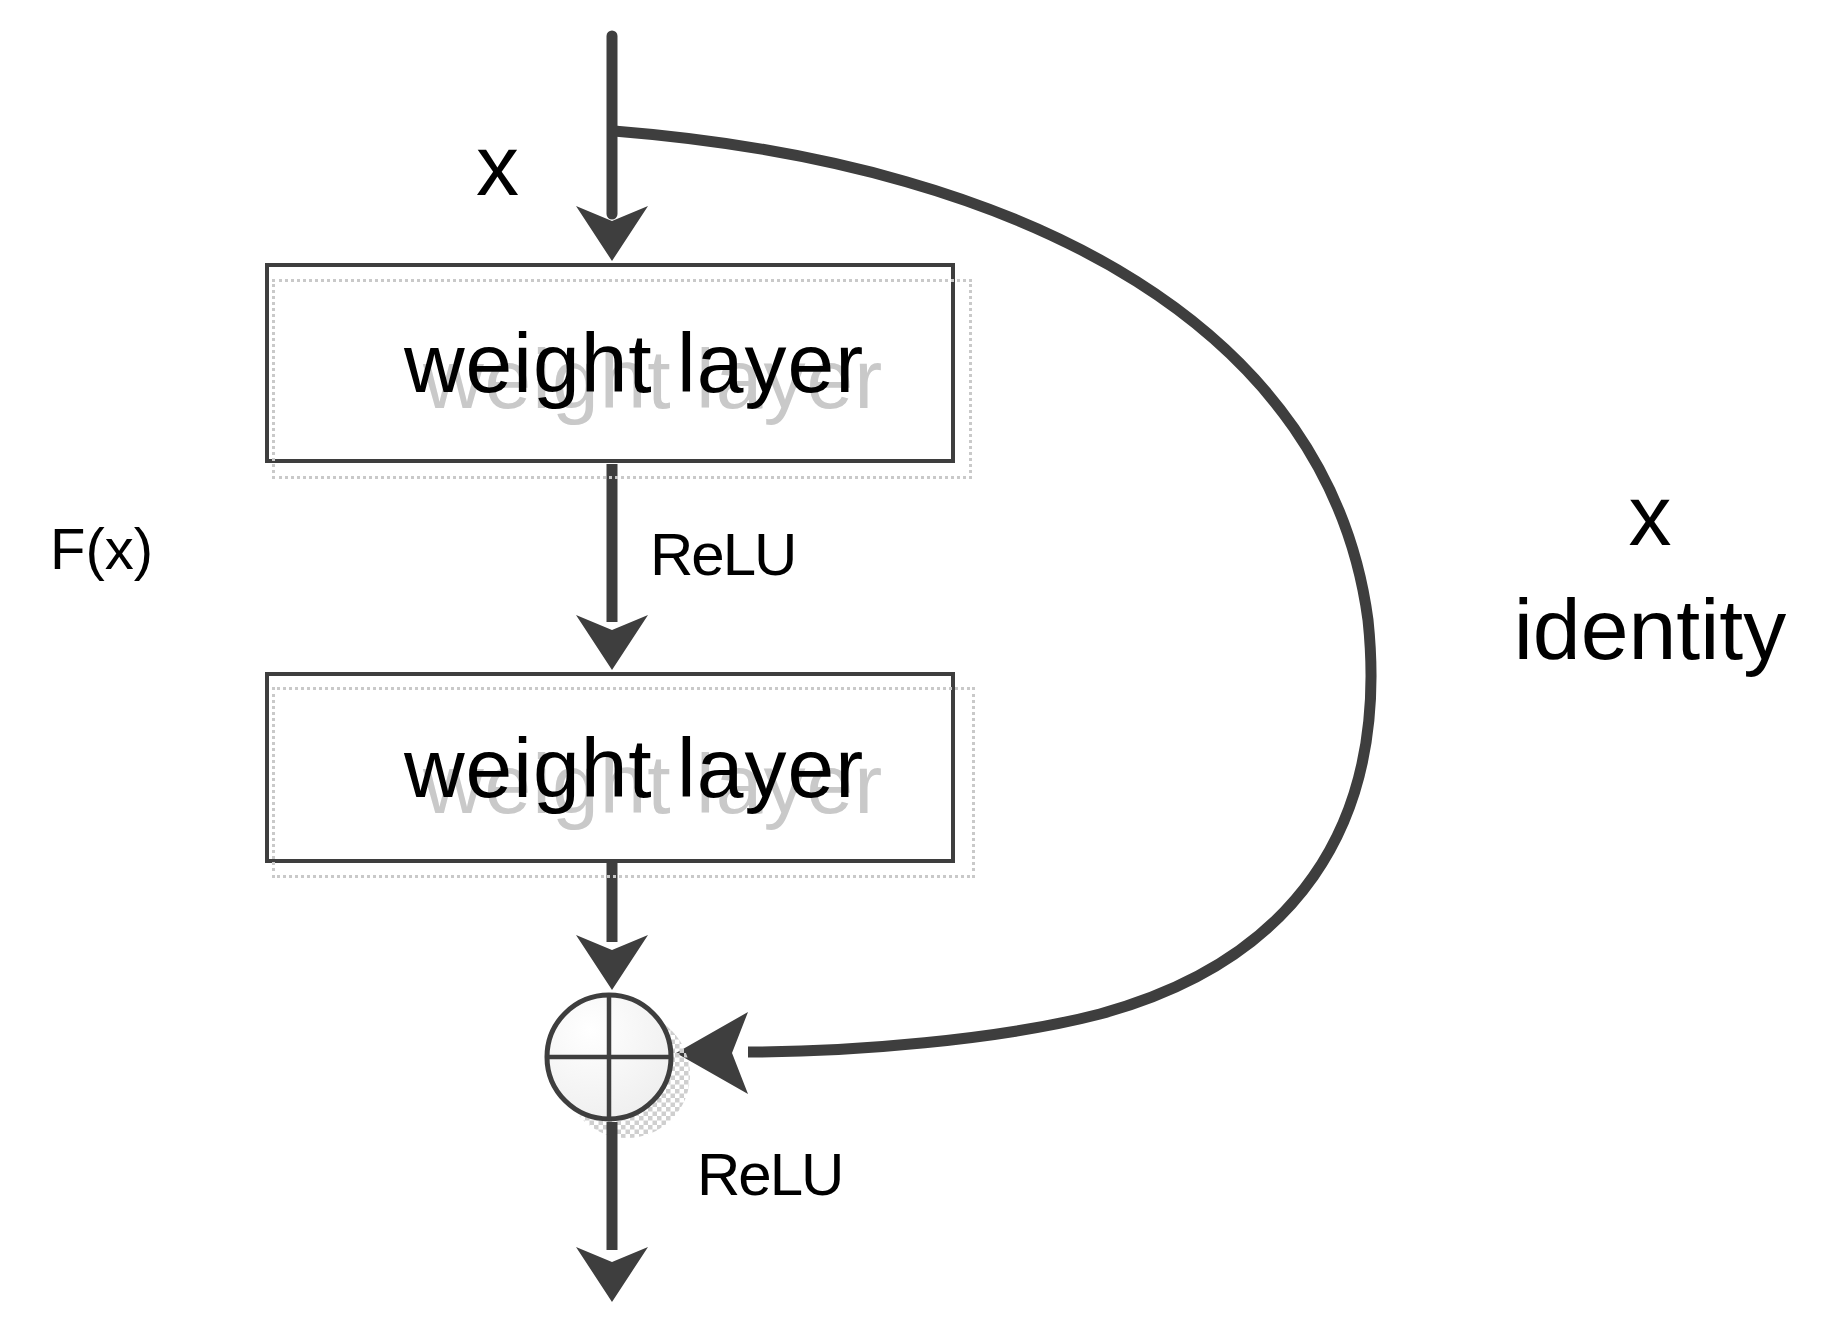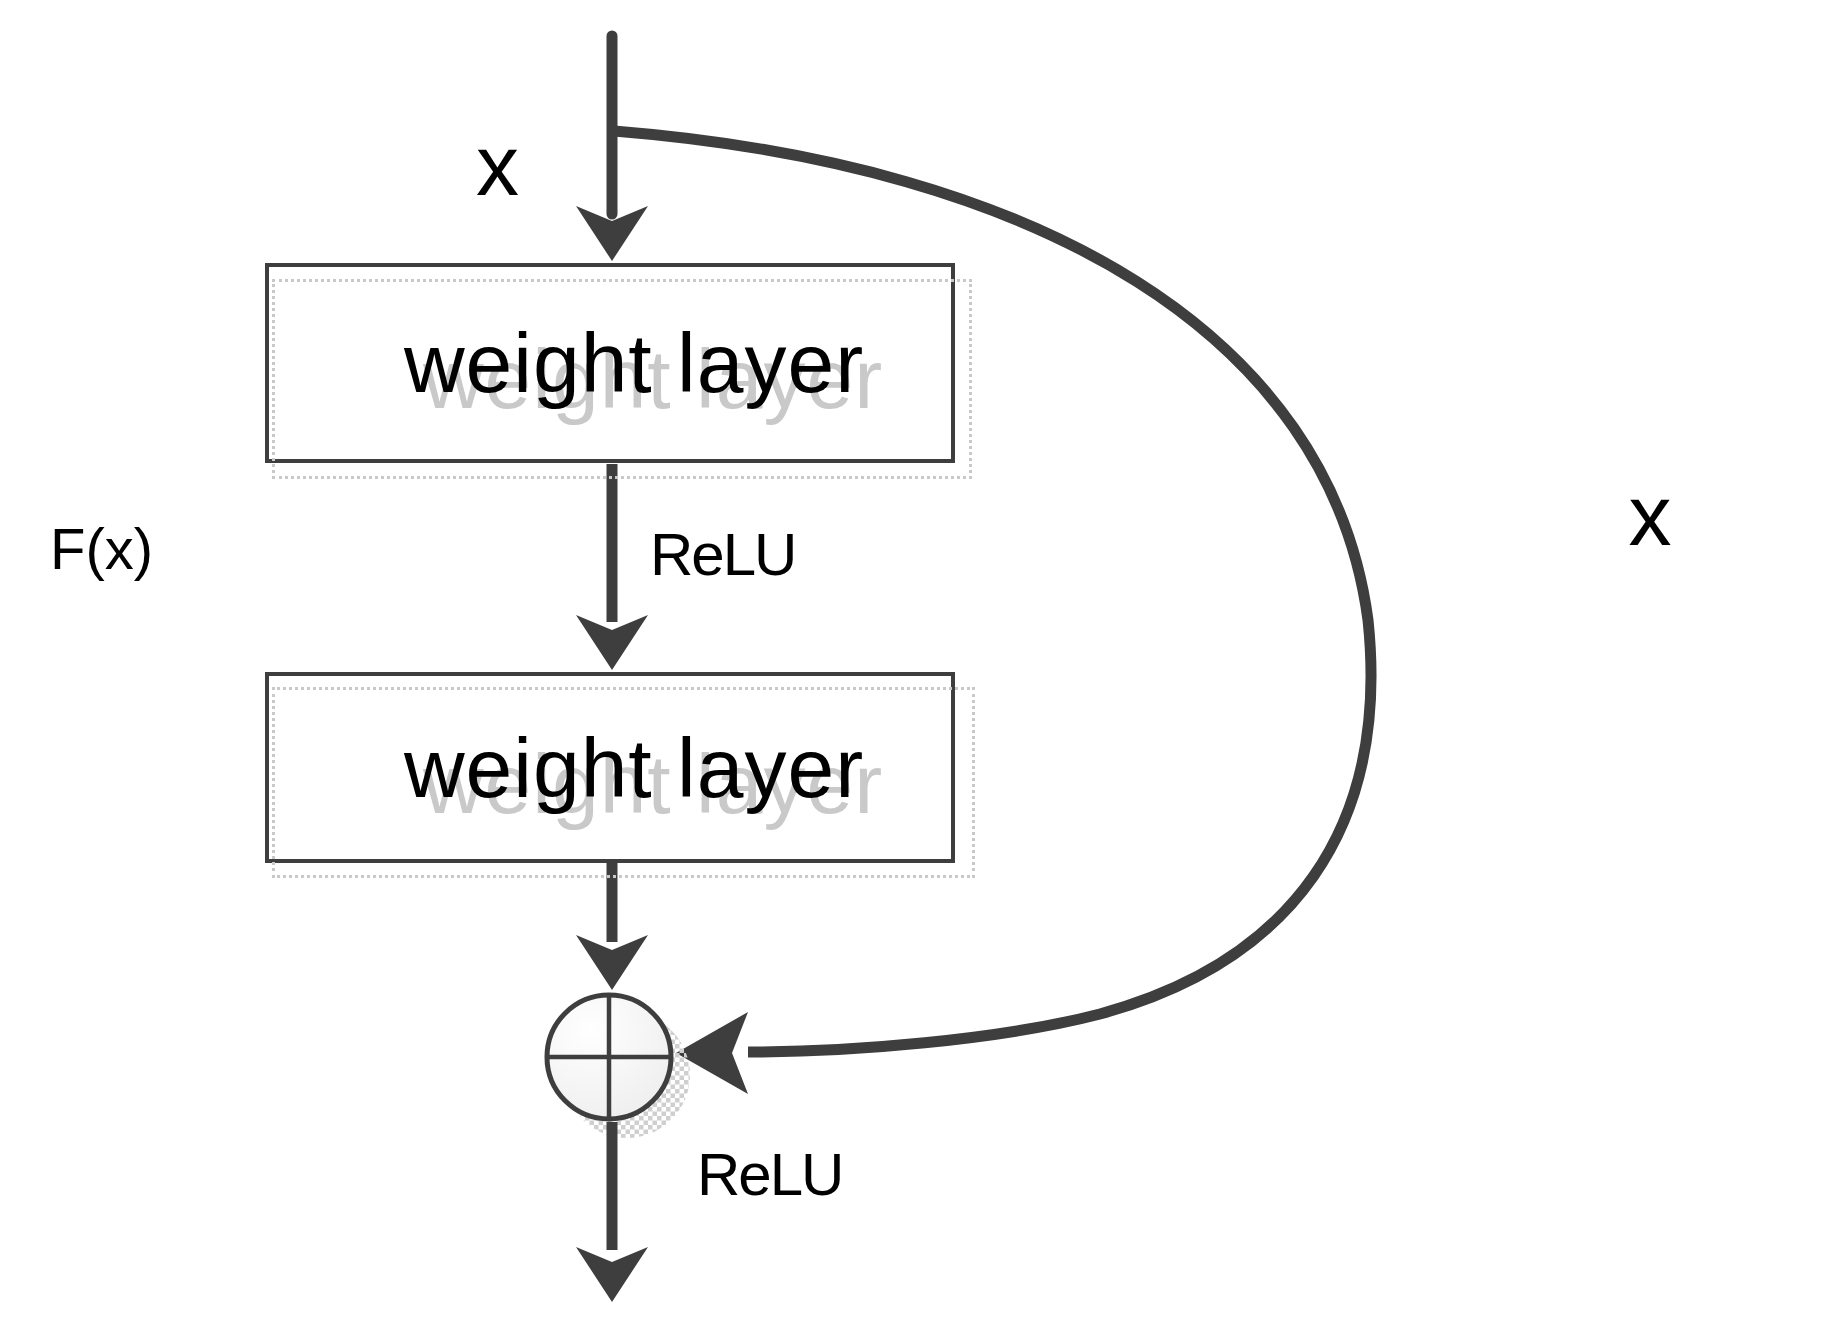--- a/index.html
+++ b/index.html
@@ -92,15 +92,16 @@
 
   <div class="lbl lbl-relu lbl-relu-mid">ReLU</div>
 
   <div class="lbl lbl-f">F(x)</div>
 
 
   <div class="lbl lbl-relu lbl-relu-out">ReLU</div>
 
   <div class="lbl lbl-skip">
     <div>x</div>
+    <div>identity</div>
   </div>
 
 </div>
 
 </body></html>

